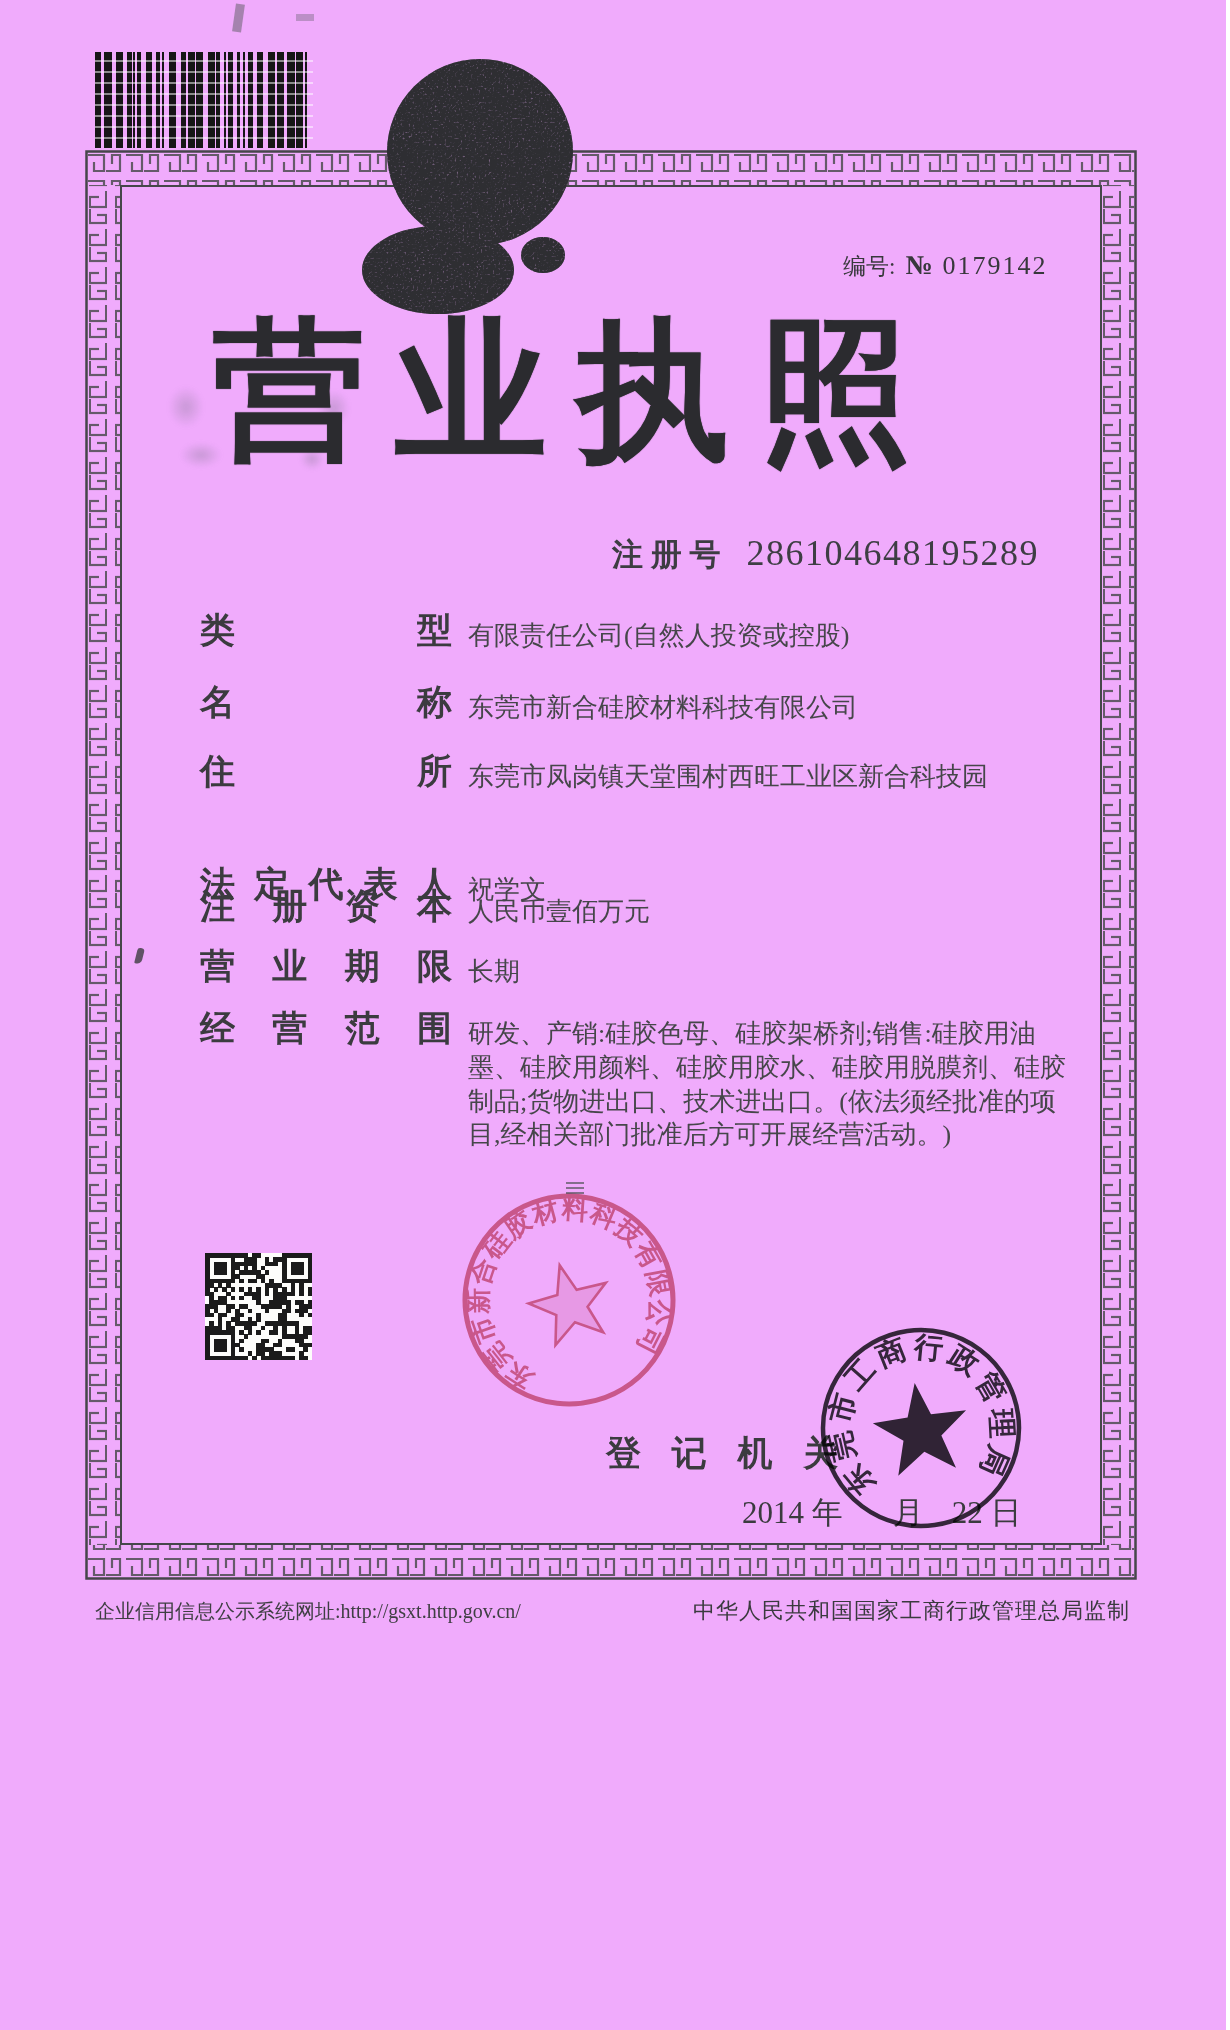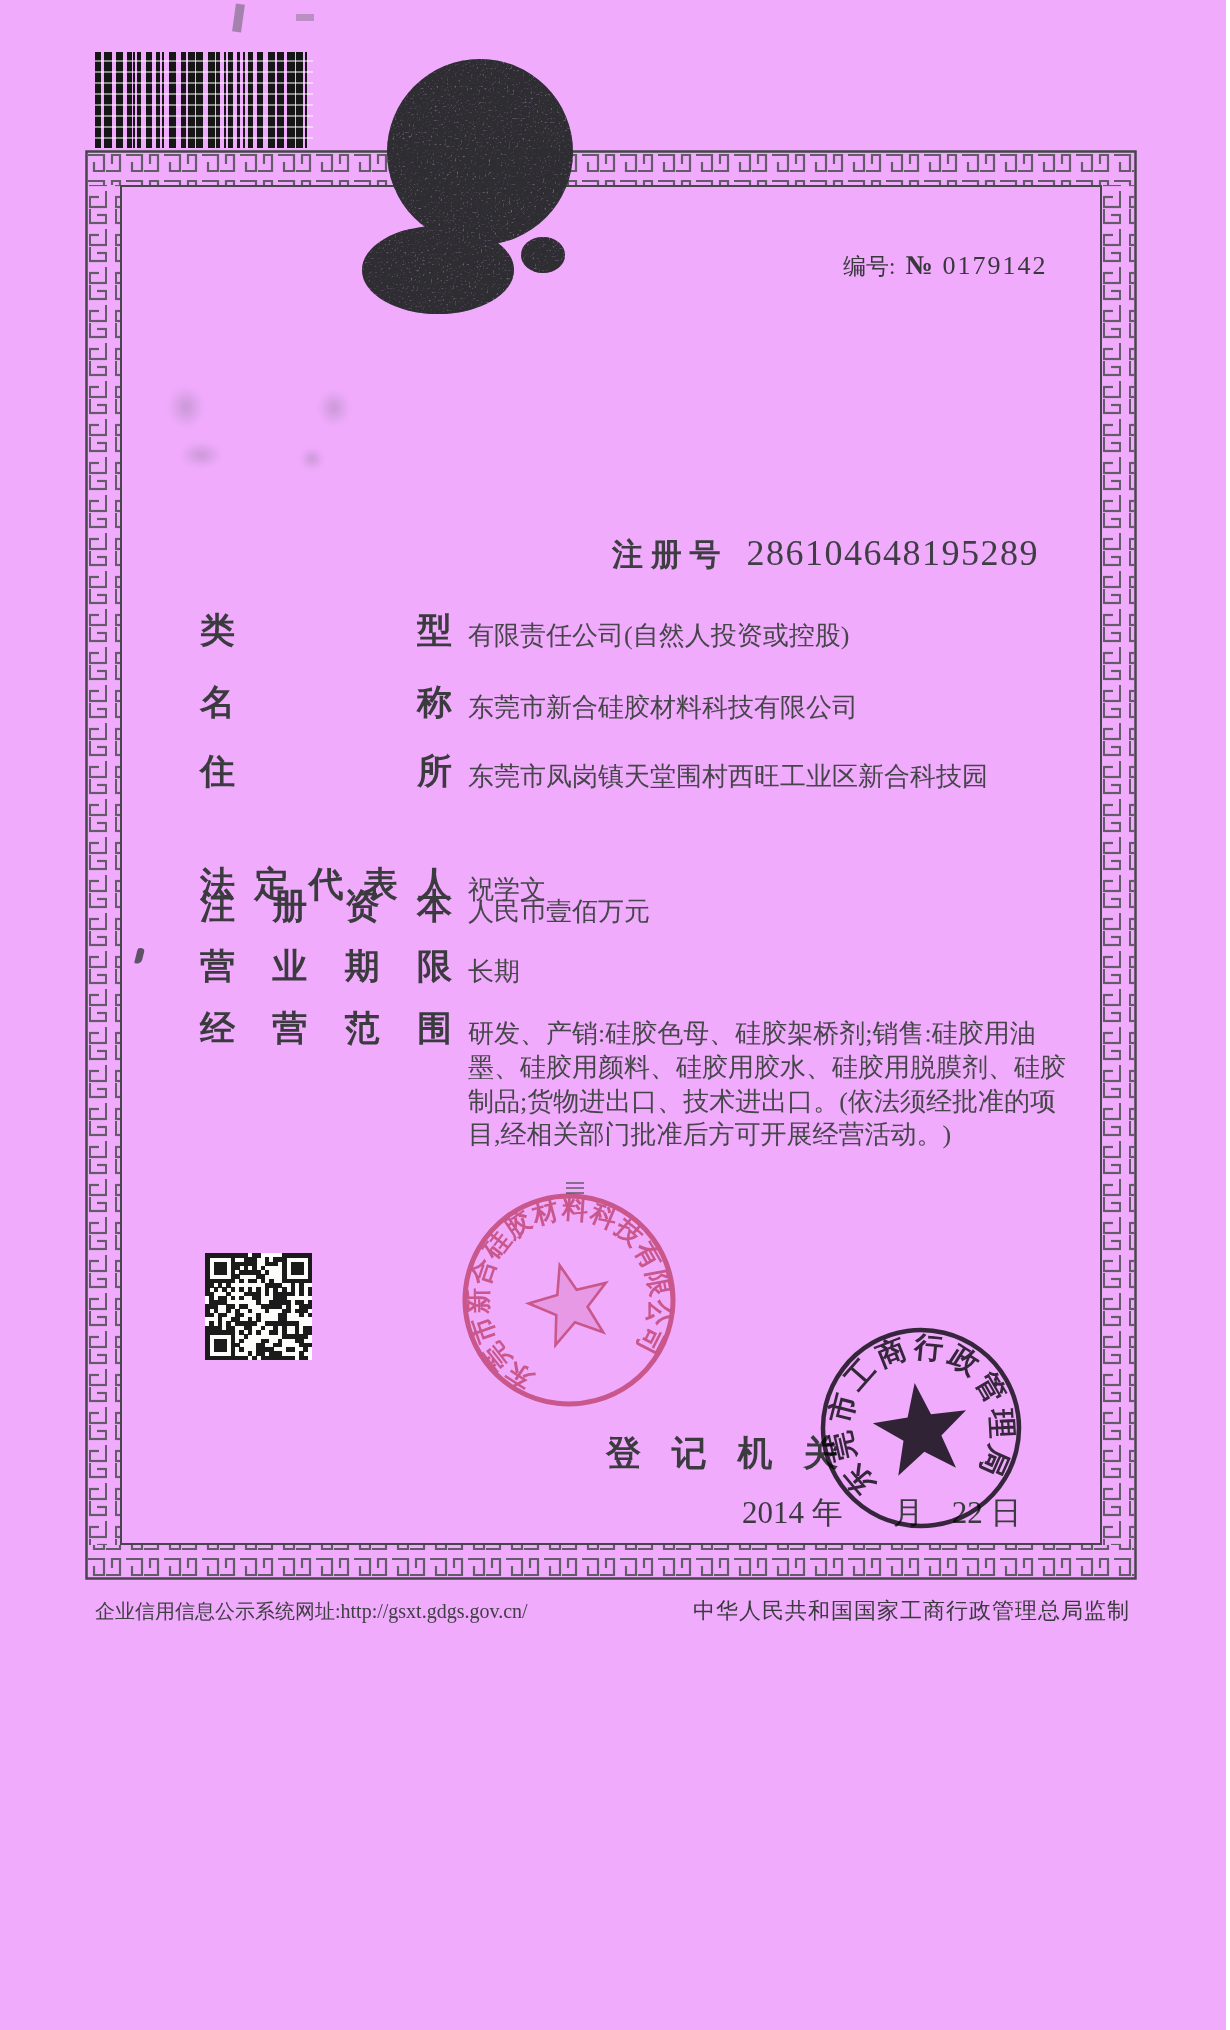--- a/index.html
+++ b/index.html
@@ -156,20 +156,21 @@
   <div class="abs smudge" style="left:318px;top:390px;width:32px;height:36px;"></div>
   <div class="abs smudge" style="left:180px;top:442px;width:42px;height:26px;"></div>
   <div class="abs smudge" style="left:300px;top:448px;width:24px;height:22px;"></div>
   <div class="abs comma-mark"></div>
   <div class="abs tri-lines"></div>
 
   <div class="abs serial">
     <span>编号:</span><span class="nosym">№</span><span class="num">0179142</span>
   </div>
 
+  <div class="abs title">营业执照</div>
 
   <div class="abs regno">
     <span class="lbl">注 册 号</span><span class="val">286104648195289</span>
   </div>
 
   <div class="abs" id="fields" style="inset:0;">
 
   <div class="field-row">
       <div class="f-label">类 型</div>
       <div class="f-value">有限责任公司(自然人投资或控股)</div>
@@ -572,16 +573,16 @@
         <text x="59.73233675367668" y="52.14553558223031" transform="rotate(-40.66666666666667 59.73233675367668 52.14553558223031)" text-anchor="middle" font-size="29" fill="#232326">工</text>
         <text x="89.35844557810789" y="36.977839309224734" transform="rotate(-13.555555555555557 89.35844557810789 36.977839309224734)" text-anchor="middle" font-size="29" fill="#232326">商</text>
         <text x="122.6415544218921" y="36.97783930922472" transform="rotate(13.555555555555543 122.6415544218921 36.97783930922472)" text-anchor="middle" font-size="29" fill="#232326">行</text>
         <text x="152.2676632463233" y="52.145535582230295" transform="rotate(40.66666666666666 152.2676632463233 52.145535582230295)" text-anchor="middle" font-size="29" fill="#232326">政</text>
         <text x="171.72640181809123" y="79.14781006981337" transform="rotate(67.77777777777777 171.72640181809123 79.14781006981337)" text-anchor="middle" font-size="29" fill="#232326">管</text>
         <text x="176.7416907800939" y="112.05088304081113" transform="rotate(94.88888888888889 176.7416907800939 112.05088304081113)" text-anchor="middle" font-size="29" fill="#232326">理</text>
         <text x="166.21141482710624" y="143.62426776055753" transform="rotate(122 166.21141482710624 143.62426776055753)" text-anchor="middle" font-size="29" fill="#232326">局</text>
       </g>
   </svg>
 
-  <div class="abs footer-left">企业信用信息公示系统网址:http://gsxt.gdgs.gov.cn/</div>
+  <div class="abs footer-left">企业信用信息公示系统网址:http://gsxt.http.gov.cn/</div>
   <div class="abs footer-right">中华人民共和国国家工商行政管理总局监制</div>
 
 </div>
 
 </body></html>

